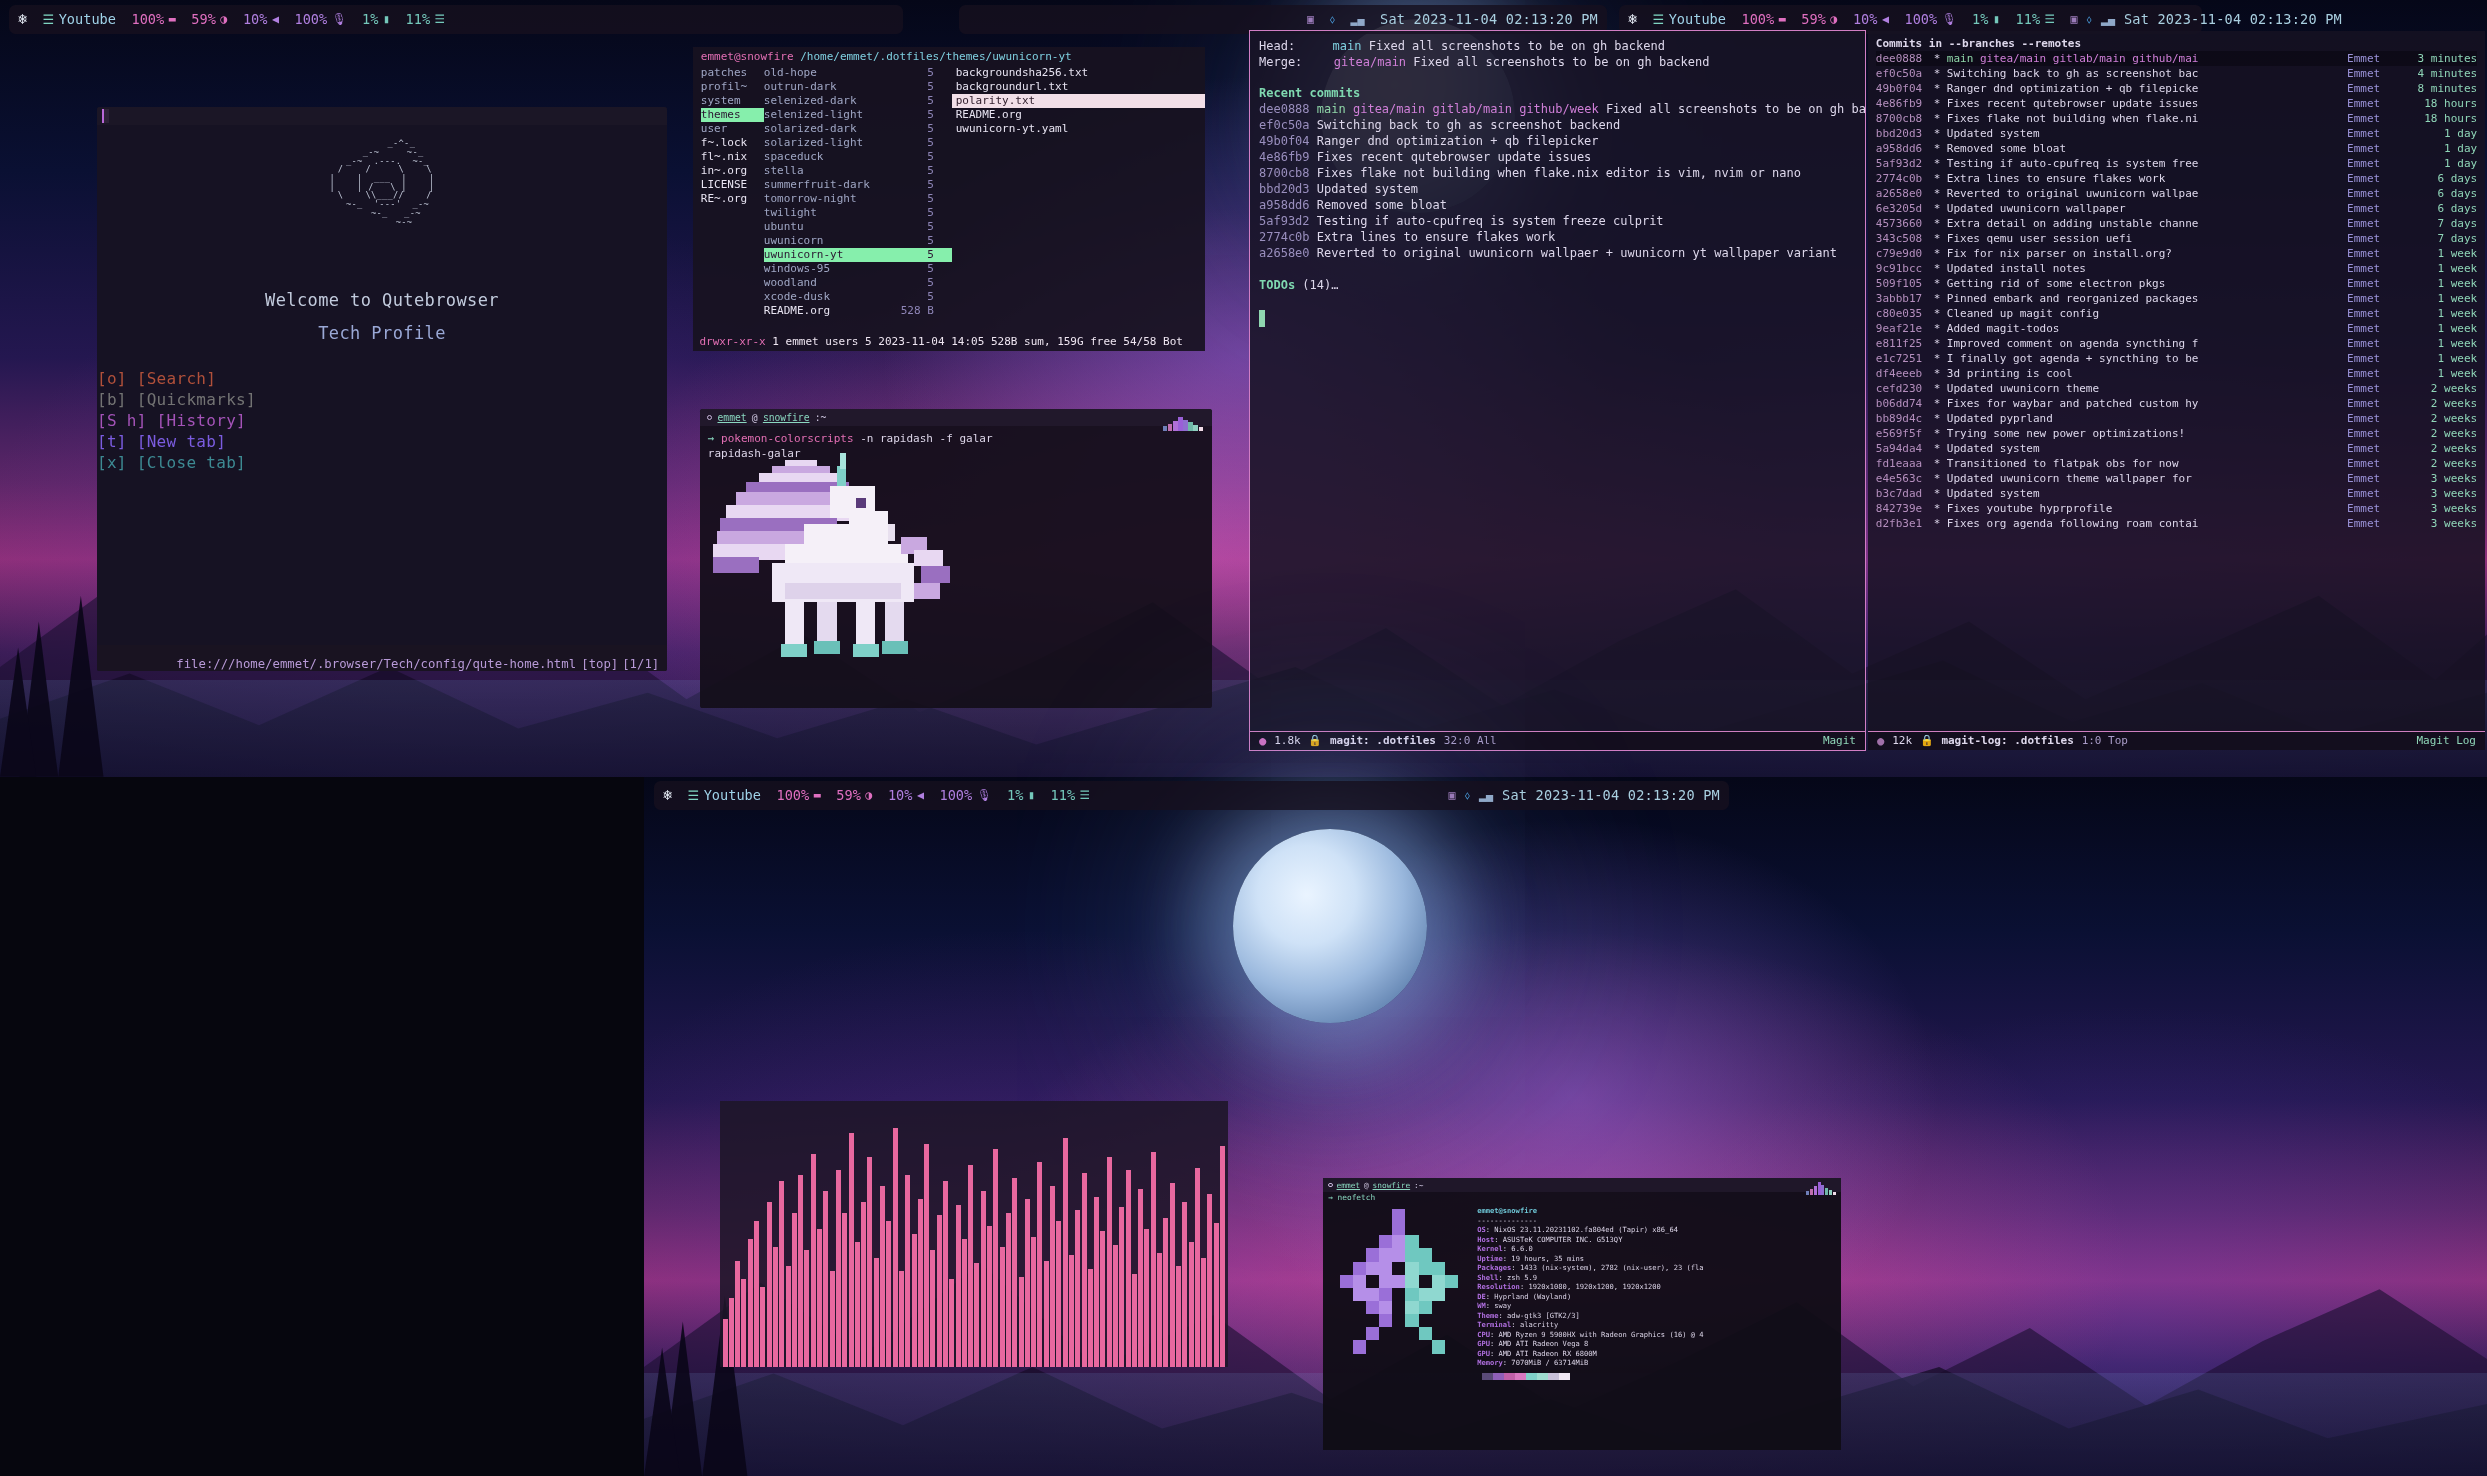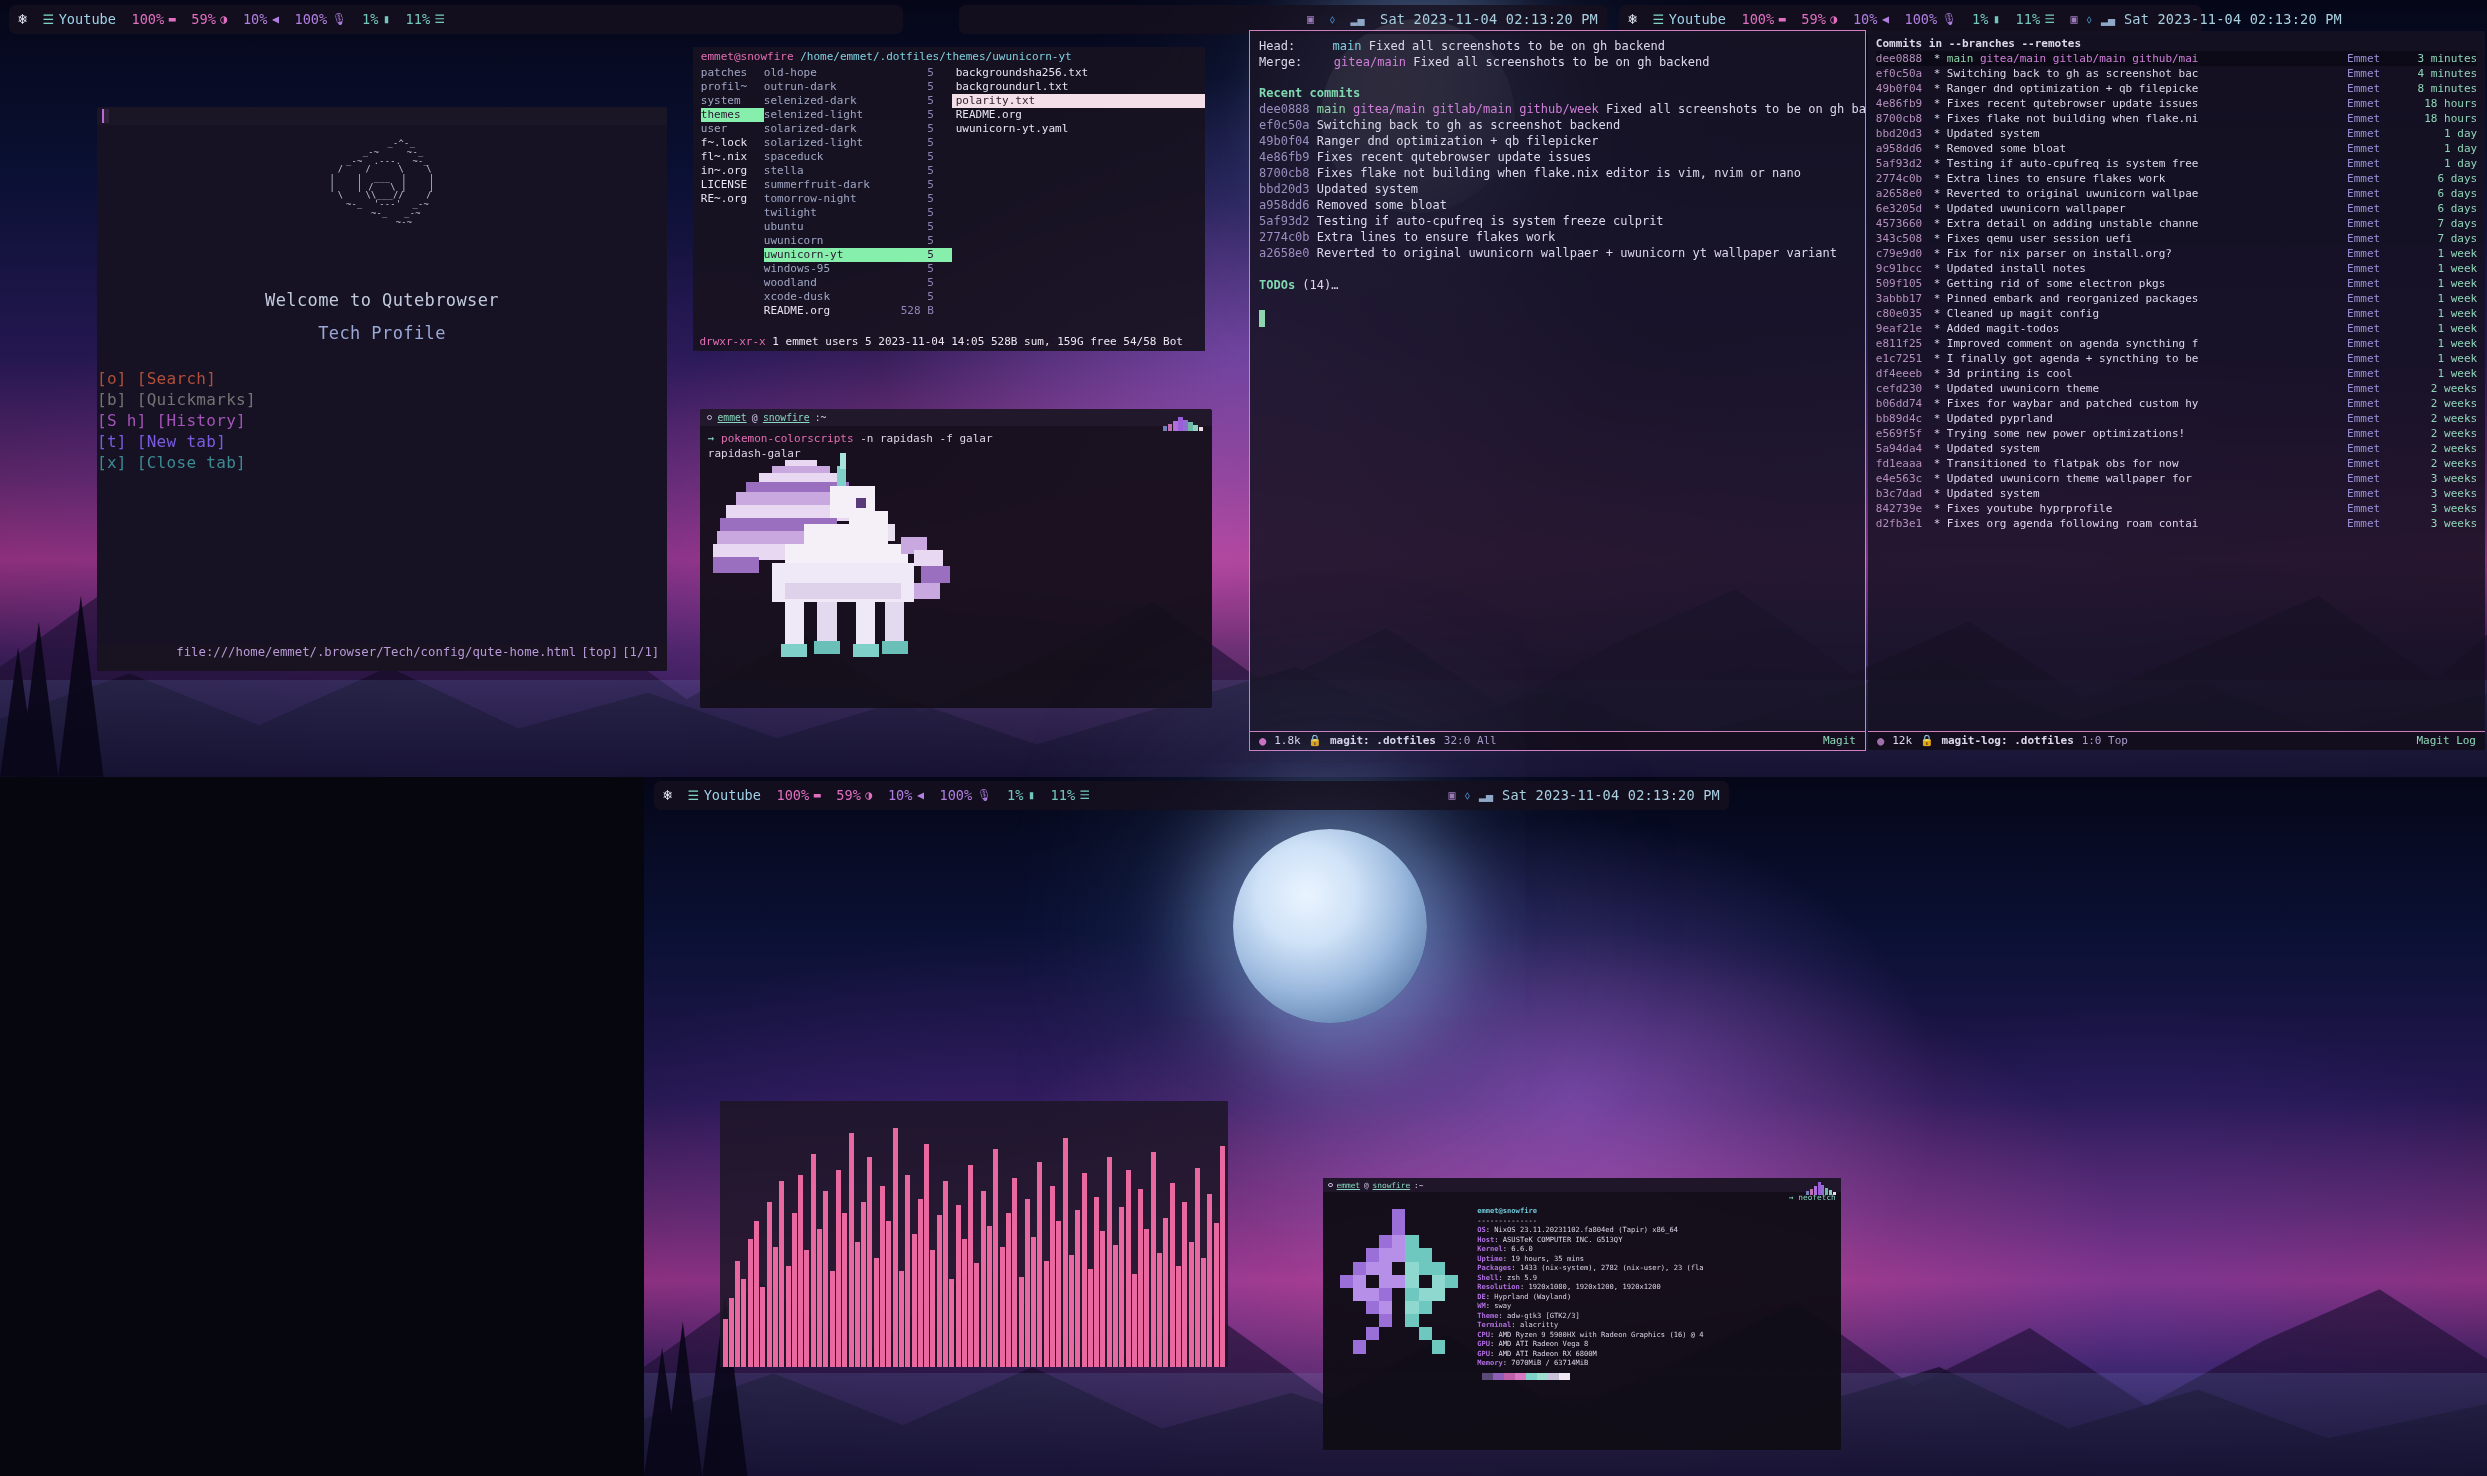--- a/index.html
+++ b/index.html
@@ -86,21 +86,21 @@
   }
   #qute .subtitle {
     position:absolute; left:0; right:0; text-align:center;
     color:#9aa8d6; font-size:17px; letter-spacing:0.4px;
   }
   #qute .links { position:absolute; left:0; right:0; }
   #qute .links div { font-size:16px; line-height:21px; letter-spacing:0.3px; }
   #qute .statusbar {
     position:absolute; left:0; right:0; bottom:0; height:26px;
     background:rgba(26,20,34,0.92);
-    display:flex; align-items:flex-start; justify-content:flex-end;
+    display:flex; align-items:flex-end; justify-content:flex-end;
     padding-right:7.8px;
     color:#b89ad8; font-size:12.3px;
   }
 
   
   #ranger {
     background: rgba(24,18,32,0.93);
     color:#d8d2e6; font-size:11px; line-height:14px;
   }
   #ranger .hdr { padding:3.2px 7.8px 1.9px 7.8px; white-space:nowrap; }
@@ -194,21 +194,21 @@
     display:flex; align-items:flex-end; gap:1.3px; padding:0 2.6px; }
   #cava .bars i { flex:1; background:#e8689f; display:block; }
 
   
   #neo { background: rgba(16,12,22,0.96); }
   #neo .tbar { height:14.2px; background:rgba(32,24,42,0.95); display:flex; align-items:center;
     padding:0 5.2px; gap:3.9px; font-size:7.8px; }
   #neo .tbar .dot { width:4.5px; height:4.5px; border-radius:50%; border:1.3px solid #c9b7dd; }
   #neo .tbar .u { color:#8ad8c0; text-decoration:underline; }
   #neo .tbar .tilde { color:#cfc6e0; }
-  #neo .prompt { padding:1.3px 5.2px; font-size:7.8px; color:#8ad8c0;text-align:right; }
+  #neo .prompt { padding:1.3px 5.2px; font-size:7.8px; color:#8ad8c0; }
   #neo .content { display:flex; padding:2.6px 5.2px; }
   #neo .logo { width:149px; flex:none; position:relative; }
   #neo .info { flex:1; font-size:7.1px; line-height:9.5px; color:#ded7ea; white-space:nowrap; }
   #neo .info .uh { color:#6fc8d8; font-weight:bold; }
   #neo .info .rule { color:#ded7ea; }
   #neo .info .key { color:#b06fe0; font-weight:bold; }
   #neo .swatchrow { display:flex; margin-top:5.2px; margin-left:5.2px; }
   #neo .swatchrow i { display:block; width:11px; height:7.1px; }
   #neo .corner { position:absolute; right:5.2px; top:2.6px; display:flex; align-items:flex-end; gap:0.6px; }
   #neo .corner i { display:block; width:3.2px; }

